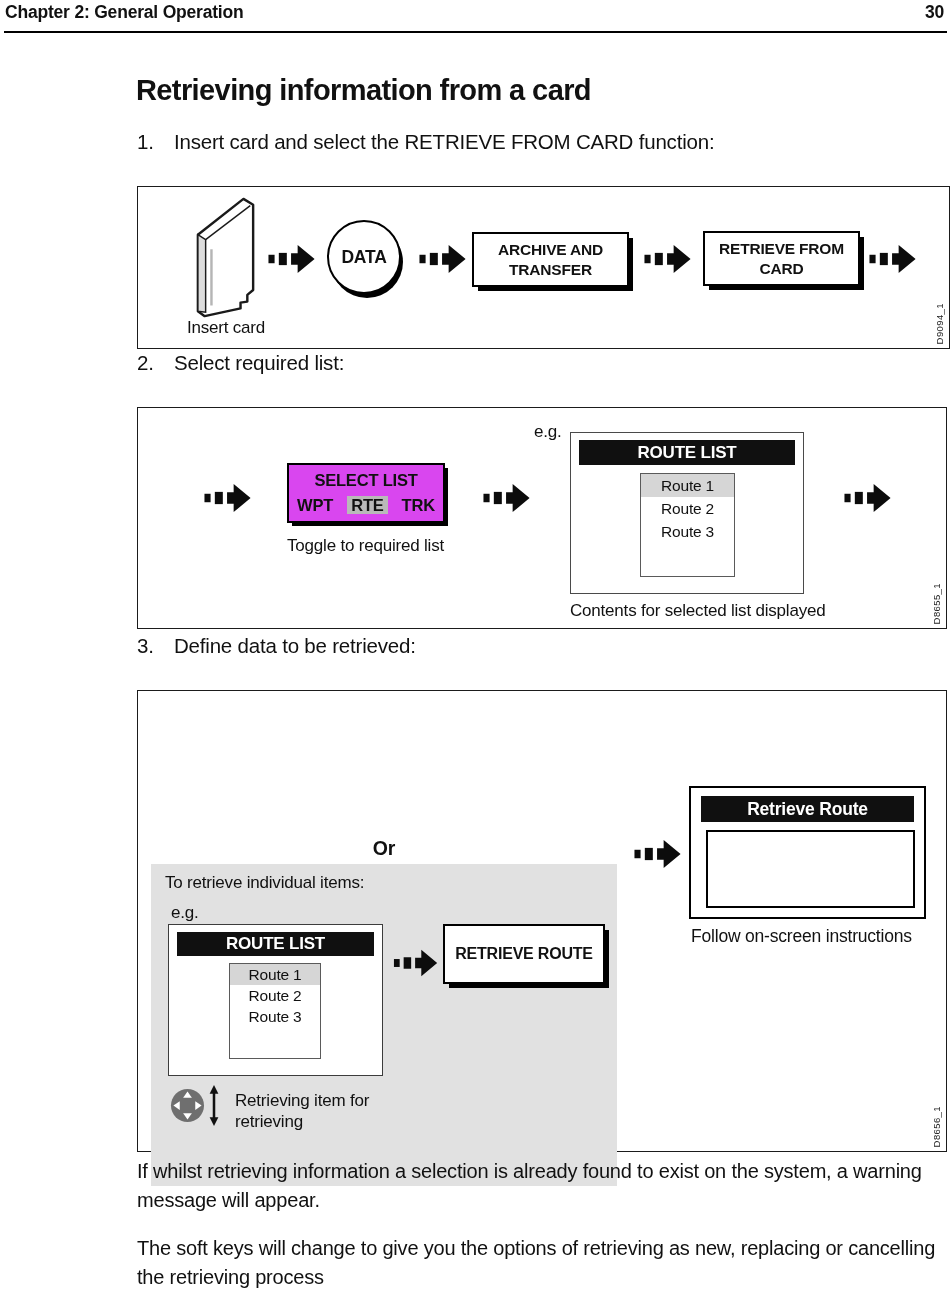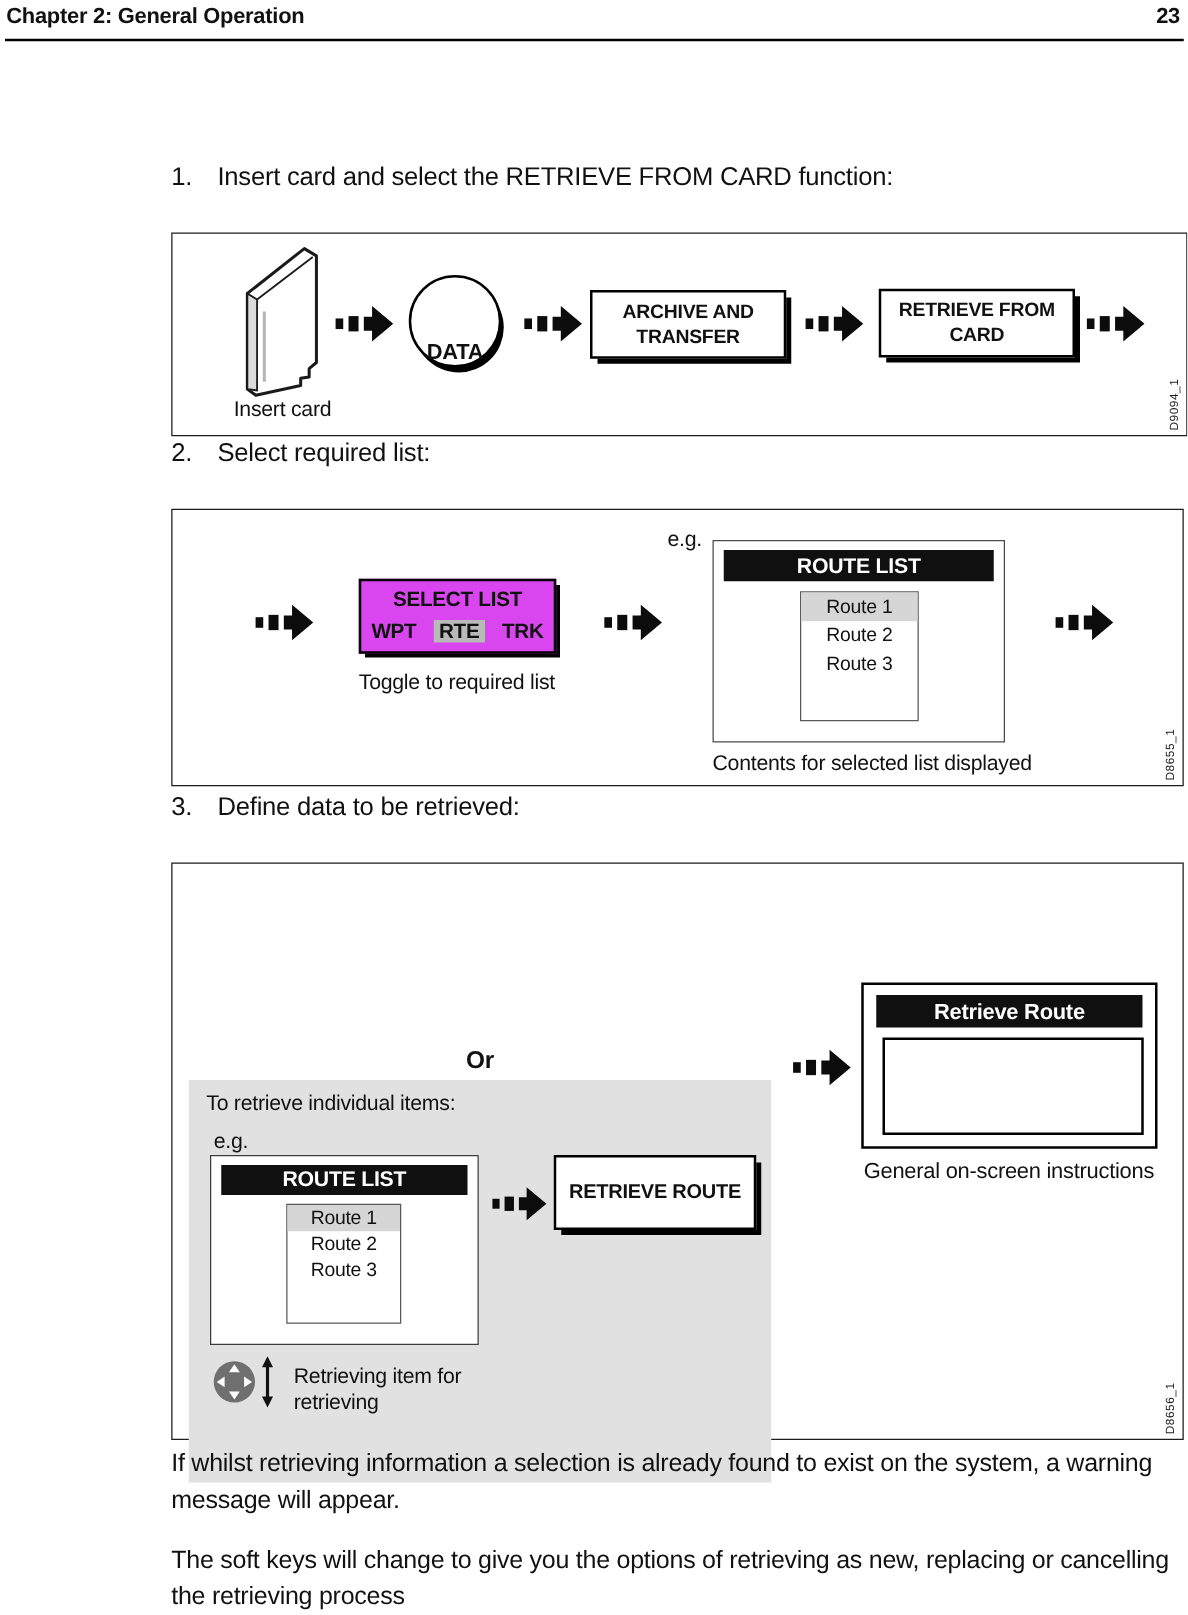--- a/index.html
+++ b/index.html
@@ -33,21 +33,21 @@
 
   
   .btn {
     background:#fff; border:2px solid #000; box-shadow:5px 5px 0 -1px #000;
     display:flex; flex-direction:column; align-items:center; justify-content:center;
     text-align:center; font-weight:700; line-height:1.25; box-sizing:border-box;
   }
   .databtn {
     background:#fff; border:2.2px solid #000; border-radius:50%;
     box-shadow:3px 5px 0 -1px #000;
-    display:flex; align-items:flex-end; justify-content:center;
+    display:flex; align-items:center; justify-content:center;
     font-size:17.5px; font-weight:600; box-sizing:border-box;
   }
   .selbox {
     background:#d946ef; border:2px solid #000; box-shadow:4px 4px 0 -1px #000;
     display:flex; flex-direction:column; align-items:center; justify-content:center;
     font-size:16.5px; font-weight:600; line-height:1.5; box-sizing:border-box;
   }
   .selbox .hl { background:#b9b9b9; padding:0 4px; }
   .selbox .opt { margin:0 7px; }
 
@@ -67,23 +67,24 @@
   .eg { font-size:17px; }
   .or { font-size:19.5px; font-weight:700; text-align:center; }
   .body-par { font-size:20px; line-height:1.45; }
 </style>
 </head>
 <body>
 
 <div id="page">
 
   <div class="abs hdr-text" style="left:5px; top:2px;">Chapter 2: General Operation</div>
-  <div class="abs hdr-text" style="right:6px; top:2px;">23</div>
+  <div class="abs hdr-text" style="right:6px; top:2px;">30</div>
   <div class="abs hdr-rule" style="left:4px; top:31px; width:943px;"></div>
 
+  <div class="abs doc-title" style="left:136px; top:74px;">Retrieving information from a card</div>
 
   <div class="abs step" style="left:137px; top:130px; width:800px;">
     <span class="num">1.</span>
     <span>Insert card and select the RETRIEVE FROM CARD function:</span>
   </div>
 
   <div class="abs figbox" style="left:137px; top:186px; width:811px; height:161px;">
 
     <svg class="abs" style="left:52px; top:8px;" width="72" height="126" viewBox="0 0 72 130">
       <polygon points="7,41 54,4 64,10 64,98 58,103 58,110 51,111 51,117 14,125 7,120" fill="#ffffff" stroke="#1a1a1a" stroke-width="2.5" stroke-linejoin="round"></polygon>
@@ -233,21 +234,21 @@
         <polygon points="6,0 1.5,9 10.5,9" fill="#111"></polygon>
         <polygon points="6,42 1.5,33 10.5,33" fill="#111"></polygon>
       </svg>
       <div class="abs cap" style="left:84px; top:226px; width:165px;">Retrieving item for retrieving</div>
     </div>
 
     <div class="abs screen" style="left:551px; top:95px; width:237px; height:133px; border:2px solid #000;">
       <div class="screen-hdr" style="left:10px; right:10px; top:8px; height:26px; font-size:17.5px;">Retrieve Route</div>
       <div class="abs" style="left:15px; top:42px; width:205px; height:74px; border:2px solid #000; background:#fff;"></div>
     </div>
-    <div class="abs cap" style="left:553px; top:234px; width:250px; font-size:17.5px;">General on-screen instructions</div>
+    <div class="abs cap" style="left:553px; top:234px; width:250px; font-size:17.5px;">Follow on-screen instructions</div>
 
     <div class="figid">D8656_1</div>
   </div>
 
   <div class="abs body-par" style="left:137px; top:1157px; width:815px;">If whilst retrieving information a selection is already found to exist on the system, a warning message will appear.</div>
   <div class="abs body-par" style="left:137px; top:1234px; width:815px;">The soft keys will change to give you the options of retrieving as new, replacing or cancelling the retrieving process</div>
 
 </div>
 
 </body></html>

